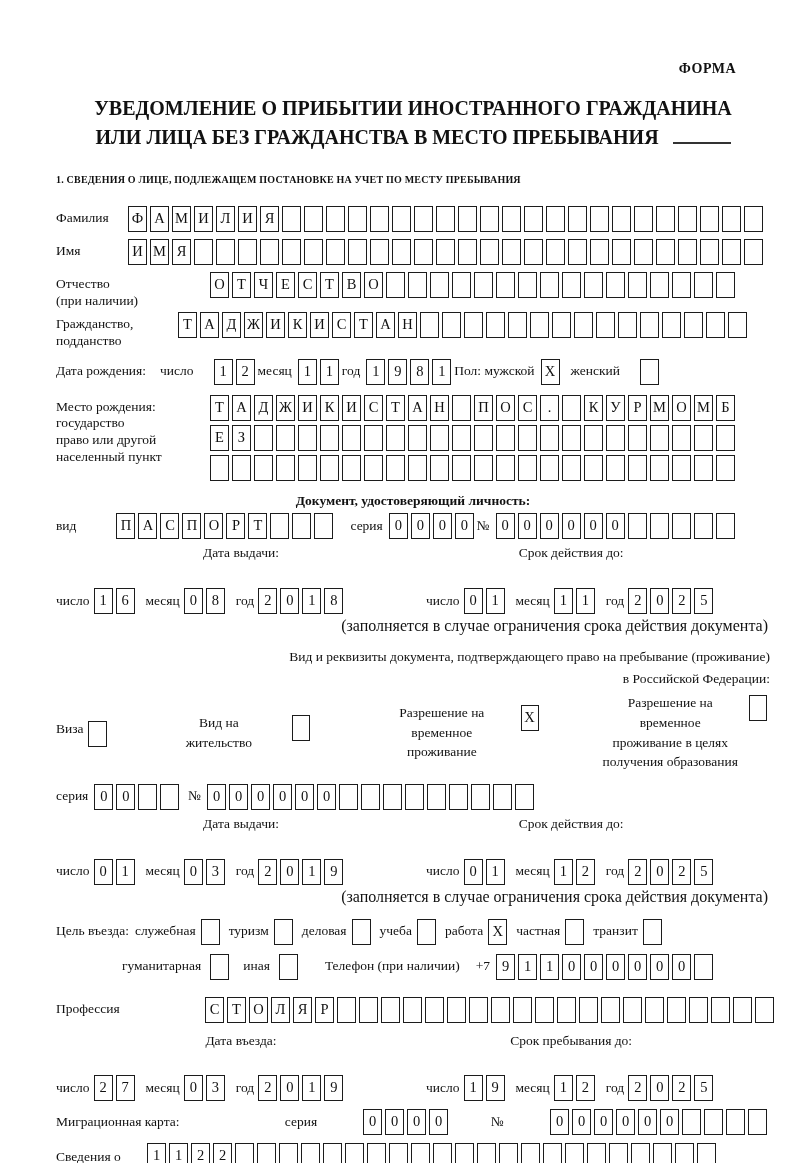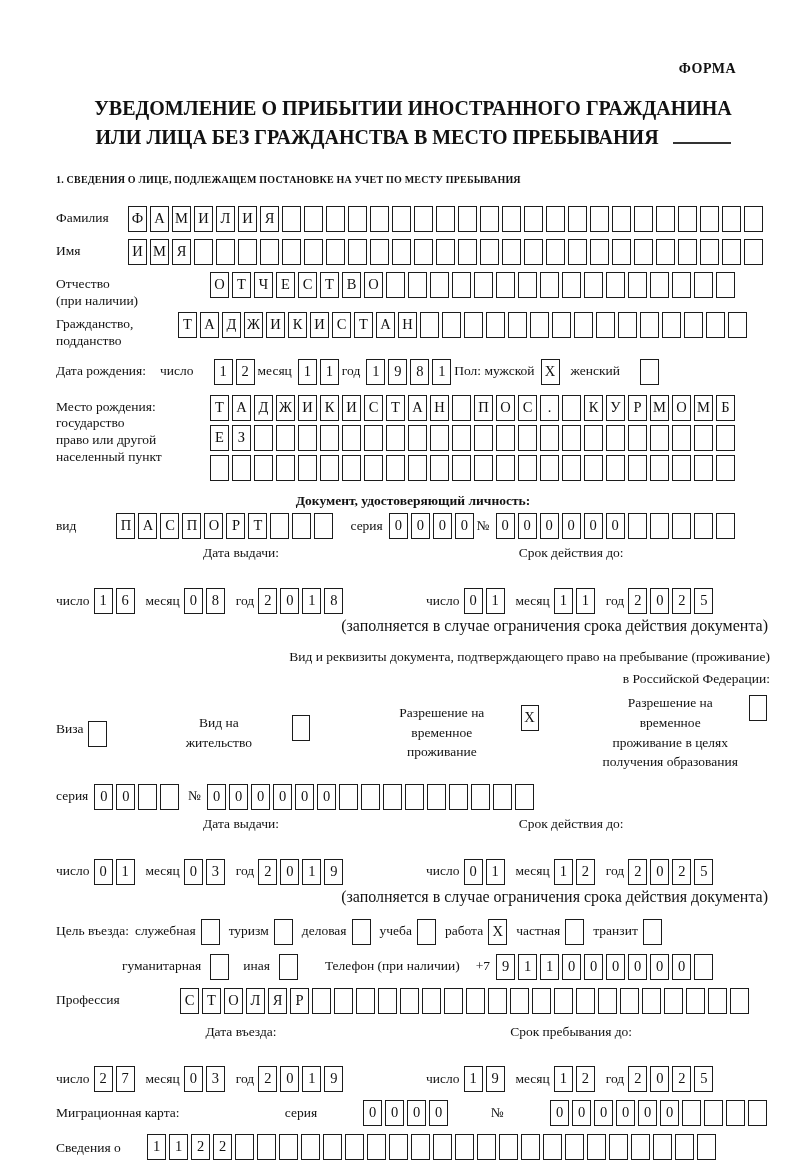--- a/index.html
+++ b/index.html
@@ -280,21 +280,21 @@
         <span>иная</span>
         <span class="cell" style="margin-left:9px;"></span>
       </span>
     <span class="phone-group">
       <span>Телефон (при наличии)</span>
       <span class="phone-prefix" style="margin-left:16px;">+7</span>
       <span class="cells"><span class="cell">9</span><span class="cell">1</span><span class="cell">1</span><span class="cell">0</span><span class="cell">0</span><span class="cell">0</span><span class="cell">0</span><span class="cell">0</span><span class="cell">0</span><span class="cell"></span></span>
     </span>
   </div>
 
-  <div class="frow" style="margin-top:8px;">
+  <div class="frow" style="margin-top:17px;gap:25px;">
     <div class="flabel w124">Профессия</div>
     <div class="cells"><span class="cell">С</span><span class="cell">Т</span><span class="cell">О</span><span class="cell">Л</span><span class="cell">Я</span><span class="cell">Р</span><span class="cell"></span><span class="cell"></span><span class="cell"></span><span class="cell"></span><span class="cell"></span><span class="cell"></span><span class="cell"></span><span class="cell"></span><span class="cell"></span><span class="cell"></span><span class="cell"></span><span class="cell"></span><span class="cell"></span><span class="cell"></span><span class="cell"></span><span class="cell"></span><span class="cell"></span><span class="cell"></span><span class="cell"></span><span class="cell"></span></div>
   </div>
 
   <div class="dates" style="margin-top:10px;">
     <div class="dcol dcol-left">
       <div class="dhead">Дата въезда:</div>
       <div class="dline">
         <span class="dlbl">число</span>
         <span class="cells"><span class="cell">2</span><span class="cell">7</span></span>

